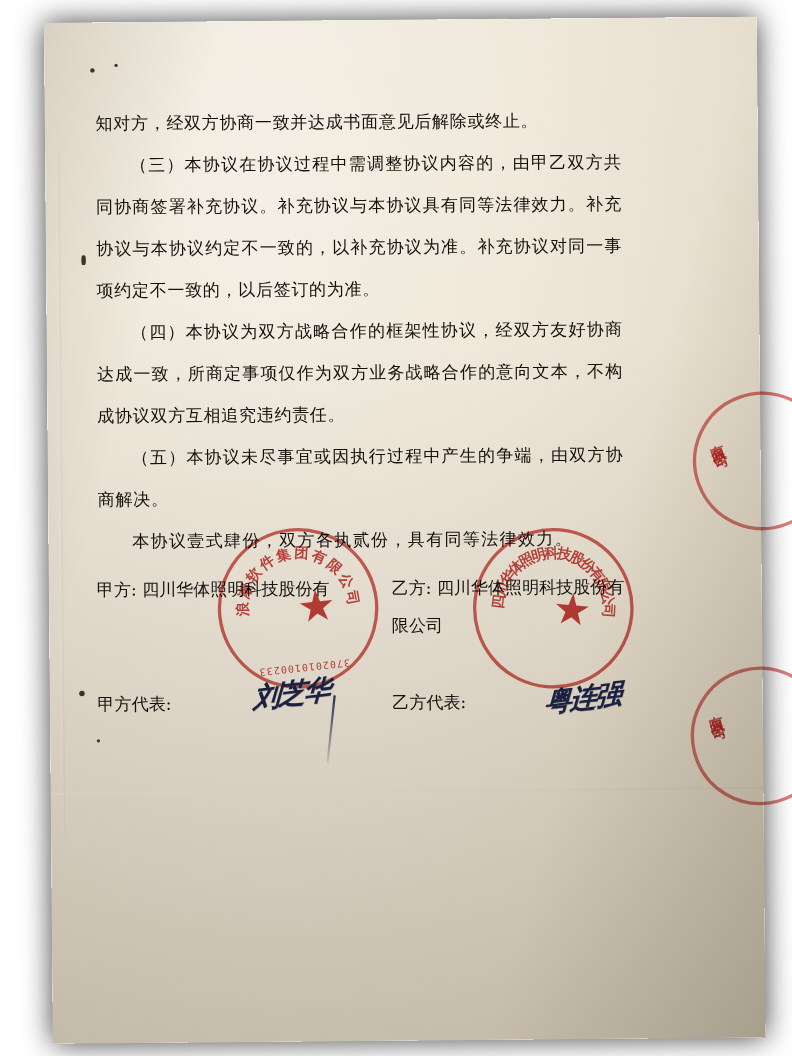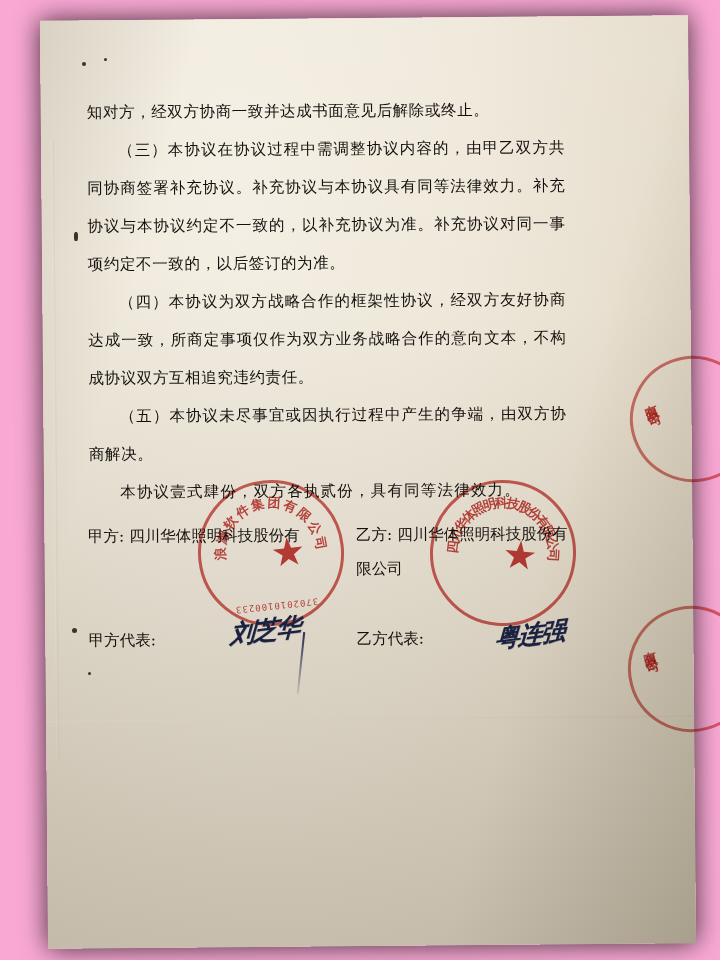--- a/index.html
+++ b/index.html
@@ -4,21 +4,21 @@
 <style>
   html, body {
     margin: 0;
     padding: 0;
     background: #000;
   }
   #page {
     position: relative;
     width: 720px;
     height: 960px;
-    background: #f9a8d4;
+    background: #ffffff;
     overflow: hidden;
     font-family: "DejaVu Serif", "Liberation Serif", serif;
   }
 
   
   #paper {
     position: absolute;
     left: 44px;
     top: 18px;
     width: 648px;

